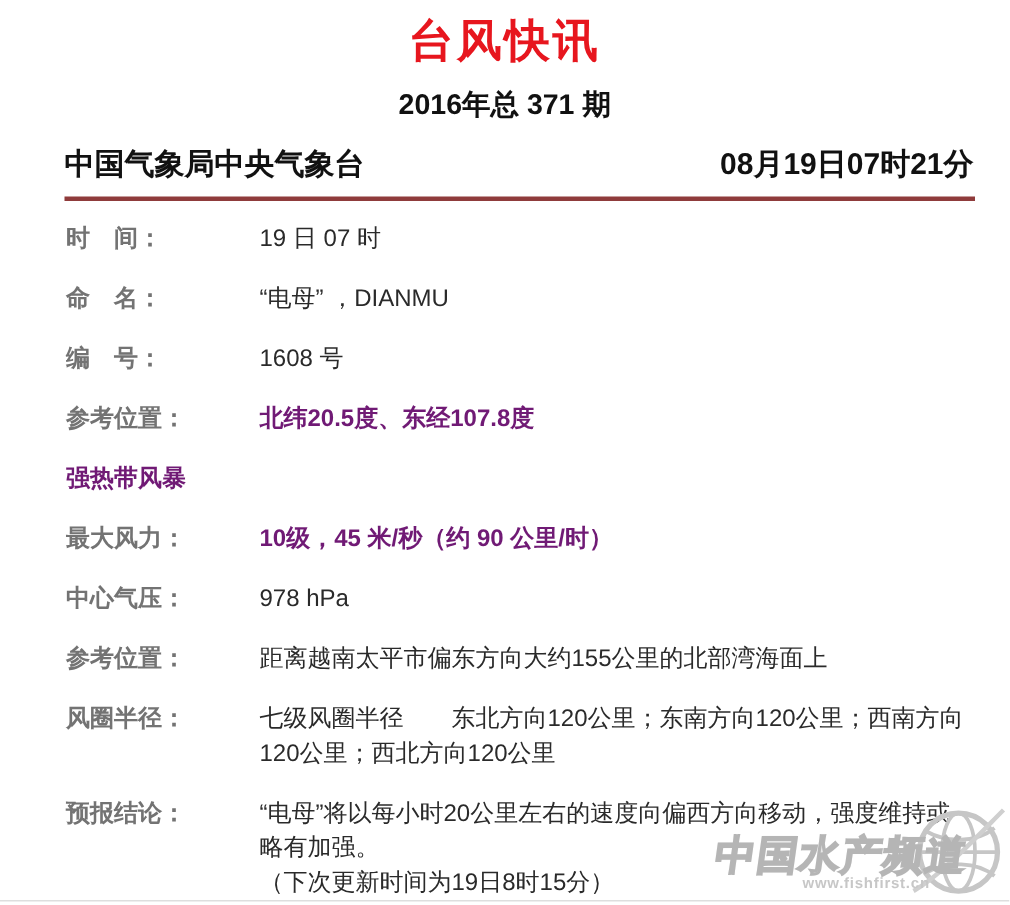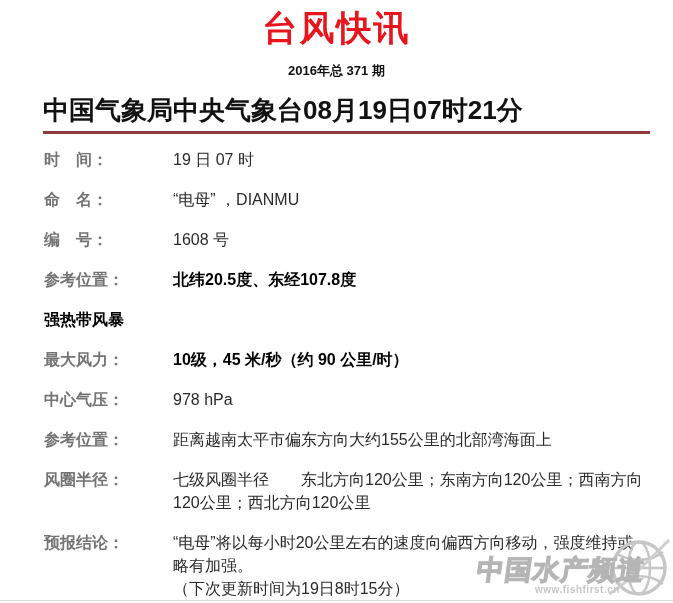--- a/index.html
+++ b/index.html
@@ -9,40 +9,41 @@
     width: 673px; height: 603px;
     position: relative;
     overflow: hidden;
     color: #1f1f1f;
   }
   .page { width: 673px; height: 603px; position: relative; }
 
   .title {
     margin-top: 5px;
     text-align: center;
-    font-size: 35px;
+    font-size: 30px;
     font-weight: bold;
     letter-spacing: 2px;
     color: #e7161e;
     line-height: 46px;
   }
   .issue {
     margin-top: 8px;
     text-align: center;
-    font-size: 13px;
+    font-size: 19px;
     font-weight: bold;
     color: #111;
     line-height: 24px;
   }
   .header-row {
     margin-top: 15px;
     padding: 0 24px 0 43px;
     display: flex;
+    justify-content: space-between;
     align-items: baseline;
-    font-size: 26px;
+    font-size: 20px;
     font-weight: bold;
     color: #111;
     line-height: 24px;
   }
   .divider {
     margin: 9px 23px 0 43px;
     height: 3px;
     background: #8f3b3b;
   }
 
@@ -61,21 +62,21 @@
     font-weight: bold;
     color: #737373;
     white-space: nowrap;
   }
   .row .value {
     flex: 1;
     color: #2a2a2a;
     white-space: pre-line;
   }
   .row.red-value .value {
-    color: #000000;
+    color: #701a75;
     font-weight: bold;
   }
 
   .watermark {
     position: absolute;
     right: 2px;
     bottom: 2px;
     width: 200px;
     height: 66px;
     pointer-events: none;

